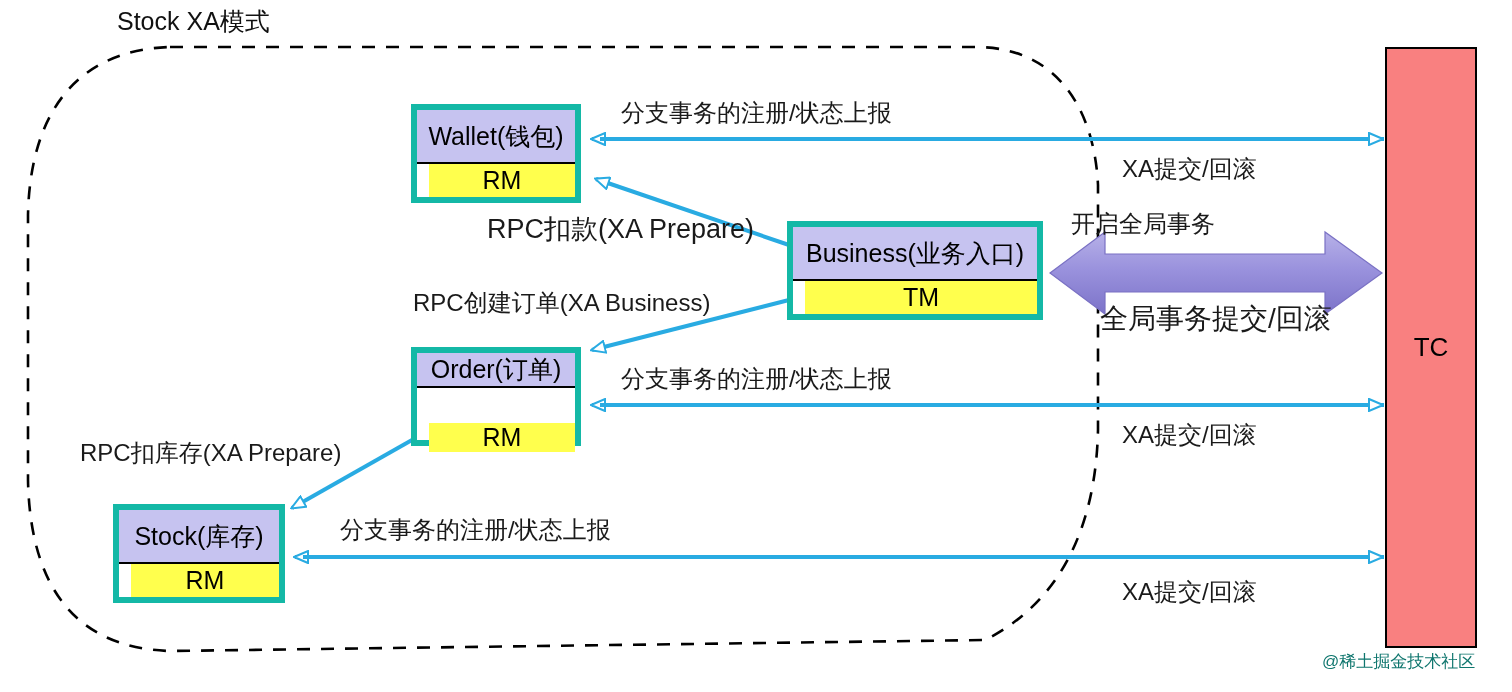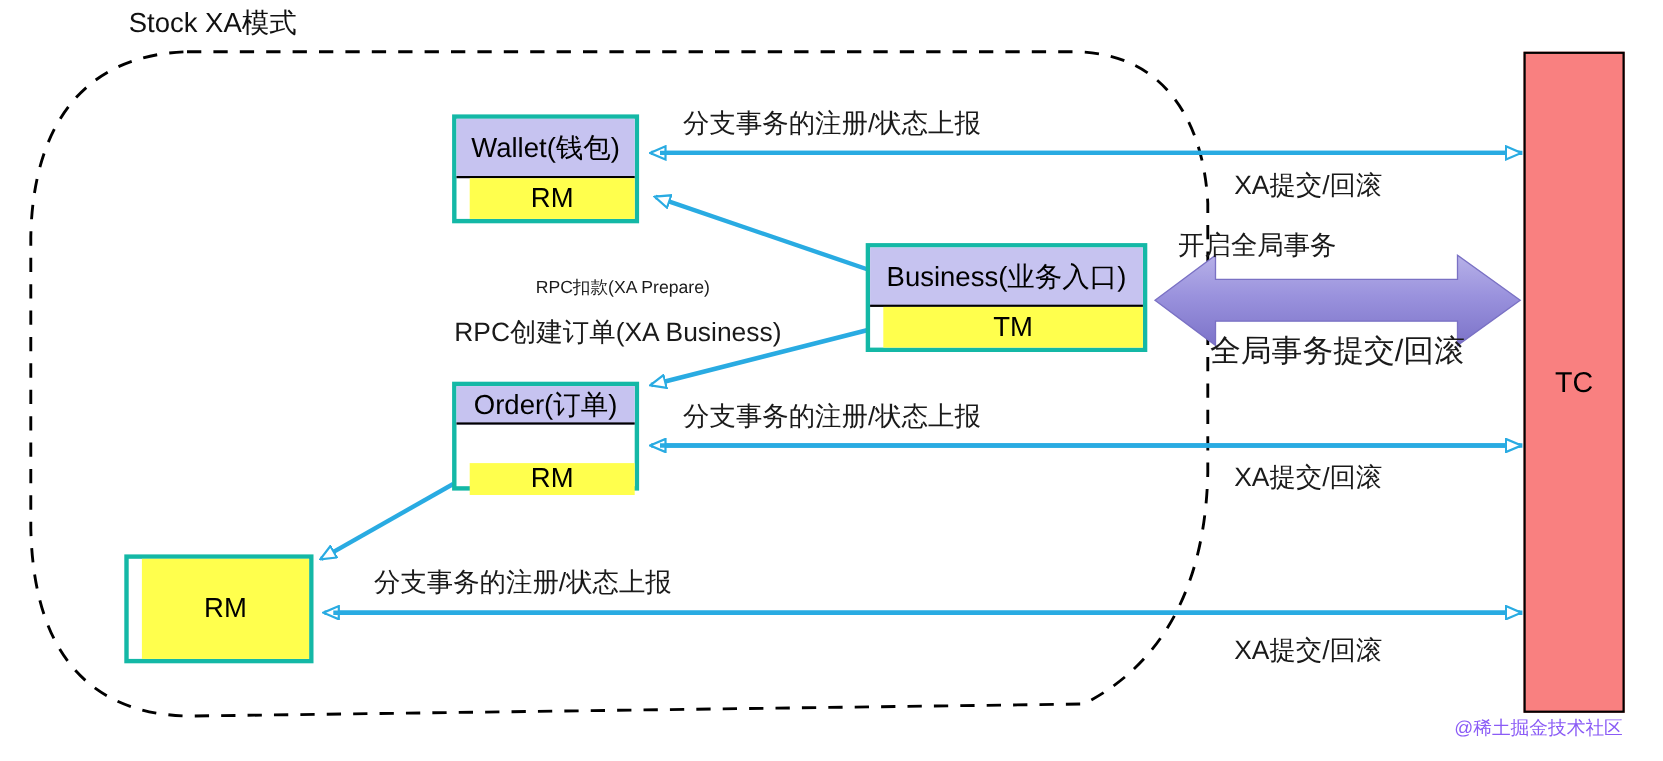--- a/index.html
+++ b/index.html
@@ -19,21 +19,21 @@
   }
   #svg-layer {
     position: absolute;
     left: 0;
     top: 0;
     width: 1512px;
     height: 692px;
   }
   .node {
     position: absolute;
-    border: 4px solid #14b8a6;
+    border: 6px solid #14b8a6;
     box-sizing: border-box;
     display: flex;
     flex-direction: column;
   }
   .node .top {
     background: #c6c3f0;
     display: flex;
     align-items: center;
     justify-content: center;
     box-sizing: border-box;
@@ -66,21 +66,21 @@
     line-height: 1;
   }
   .title-lbl {
     position: absolute;
     color: #111;
     white-space: nowrap;
     line-height: 1;
   }
   .watermark {
     position: absolute;
-    color: #8b5cf6;
+    color: #0f766e;
     white-space: nowrap;
     line-height: 1;
   }
 </style>
 </head>
 <body>
 
 <div id="canvas">
 
   <svg id="svg-layer" viewBox="0 0 1512 692" xmlns="http://www.w3.org/2000/svg">
@@ -143,41 +143,43 @@
     <div class="top" style="height:54px; font-size:25px;">Business(业务入口)</div>
     <div class="bottom" style="flex:1; font-size:25px;">TM</div>
   </div>
 
   <div class="node" style="left:411px; top:347px; width:170px; height:99px;gap:35px;">
     <div class="top" style="height:54px; font-size:25px;">Order(订单)</div>
     <div class="bottom" style="flex:1; font-size:25px;">RM</div>
   </div>
 
   <div class="node" style="left:113px; top:504px; width:172px; height:99px;">
+    <div class="top" style="height:54px; font-size:25px;">Stock(库存)</div>
     <div class="bottom" style="flex:1; font-size:25px;">RM</div>
   </div>
 
   <div class="tc-box" style="left:1385px; top:47px; width:92px; height:601px; font-size:26px;">TC</div>
 
   <div class="lbl" style="left:621px; top:101px; font-size:24px;">分支事务的注册/状态上报</div>
 
   <div class="lbl" style="left:1122px; top:157px; font-size:24px;">XA提交/回滚</div>
 
-  <div class="lbl" style="left:487px; top:216px; font-size:16px;margin-top:38px;">RPC扣款(XA Prepare)</div>
+  <div class="lbl" style="left:487px; top:216px; font-size:27px;">RPC扣款(XA Prepare)</div>
 
   <div class="lbl" style="left:1071px; top:212px; font-size:24px;">开启全局事务</div>
 
   <div class="lbl" style="left:413px; top:291px; font-size:24px;">RPC创建订单(XA Business)</div>
 
   <div class="lbl" style="left:1100px; top:305px; font-size:28px;">全局事务提交/回滚</div>
 
   <div class="lbl" style="left:621px; top:367px; font-size:24px;">分支事务的注册/状态上报</div>
 
   <div class="lbl" style="left:1122px; top:423px; font-size:24px;">XA提交/回滚</div>
 
+  <div class="lbl" style="left:80px; top:441px; font-size:24px;">RPC扣库存(XA Prepare)</div>
 
   <div class="lbl" style="left:340px; top:518px; font-size:24px;">分支事务的注册/状态上报</div>
 
   <div class="lbl" style="left:1122px; top:580px; font-size:24px;">XA提交/回滚</div>
 
   <div class="watermark" style="left:1322px; top:653px; font-size:17px;">@稀土掘金技术社区</div>
 
 </div>
 
 </body></html>

